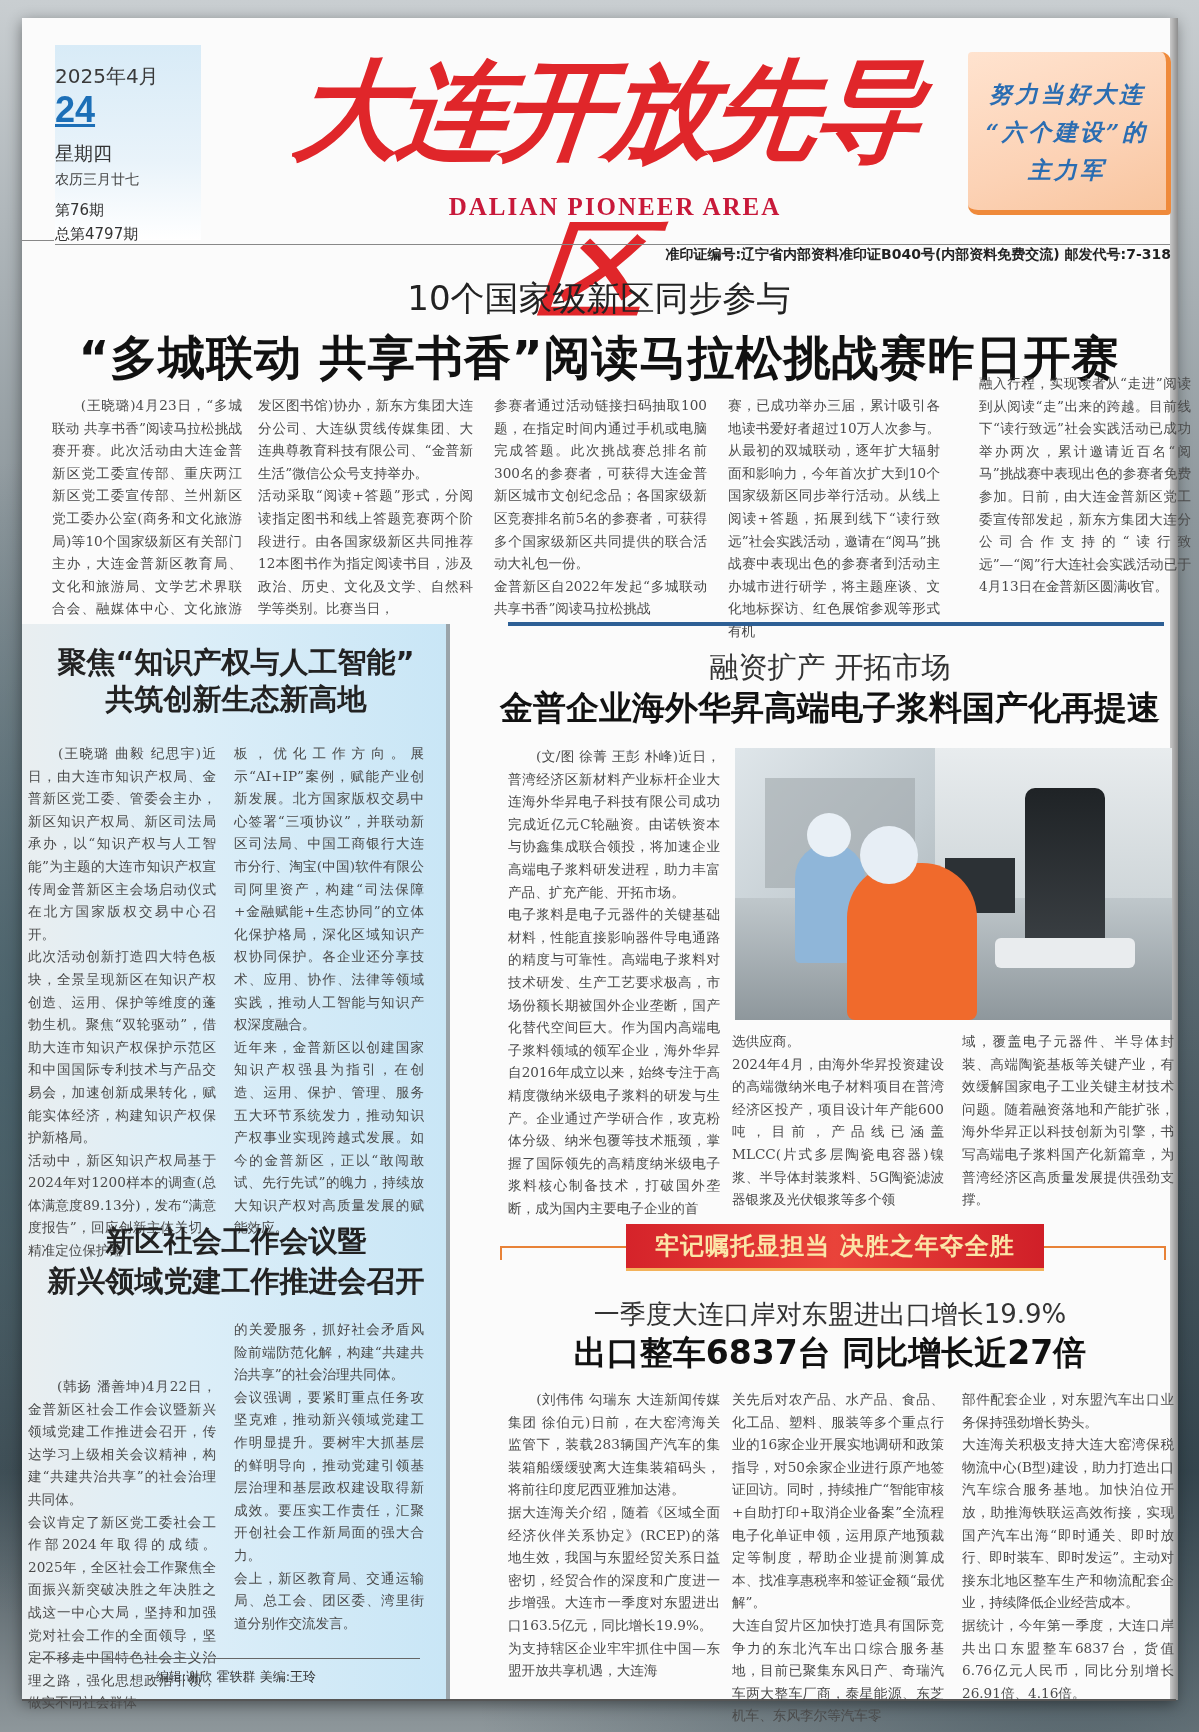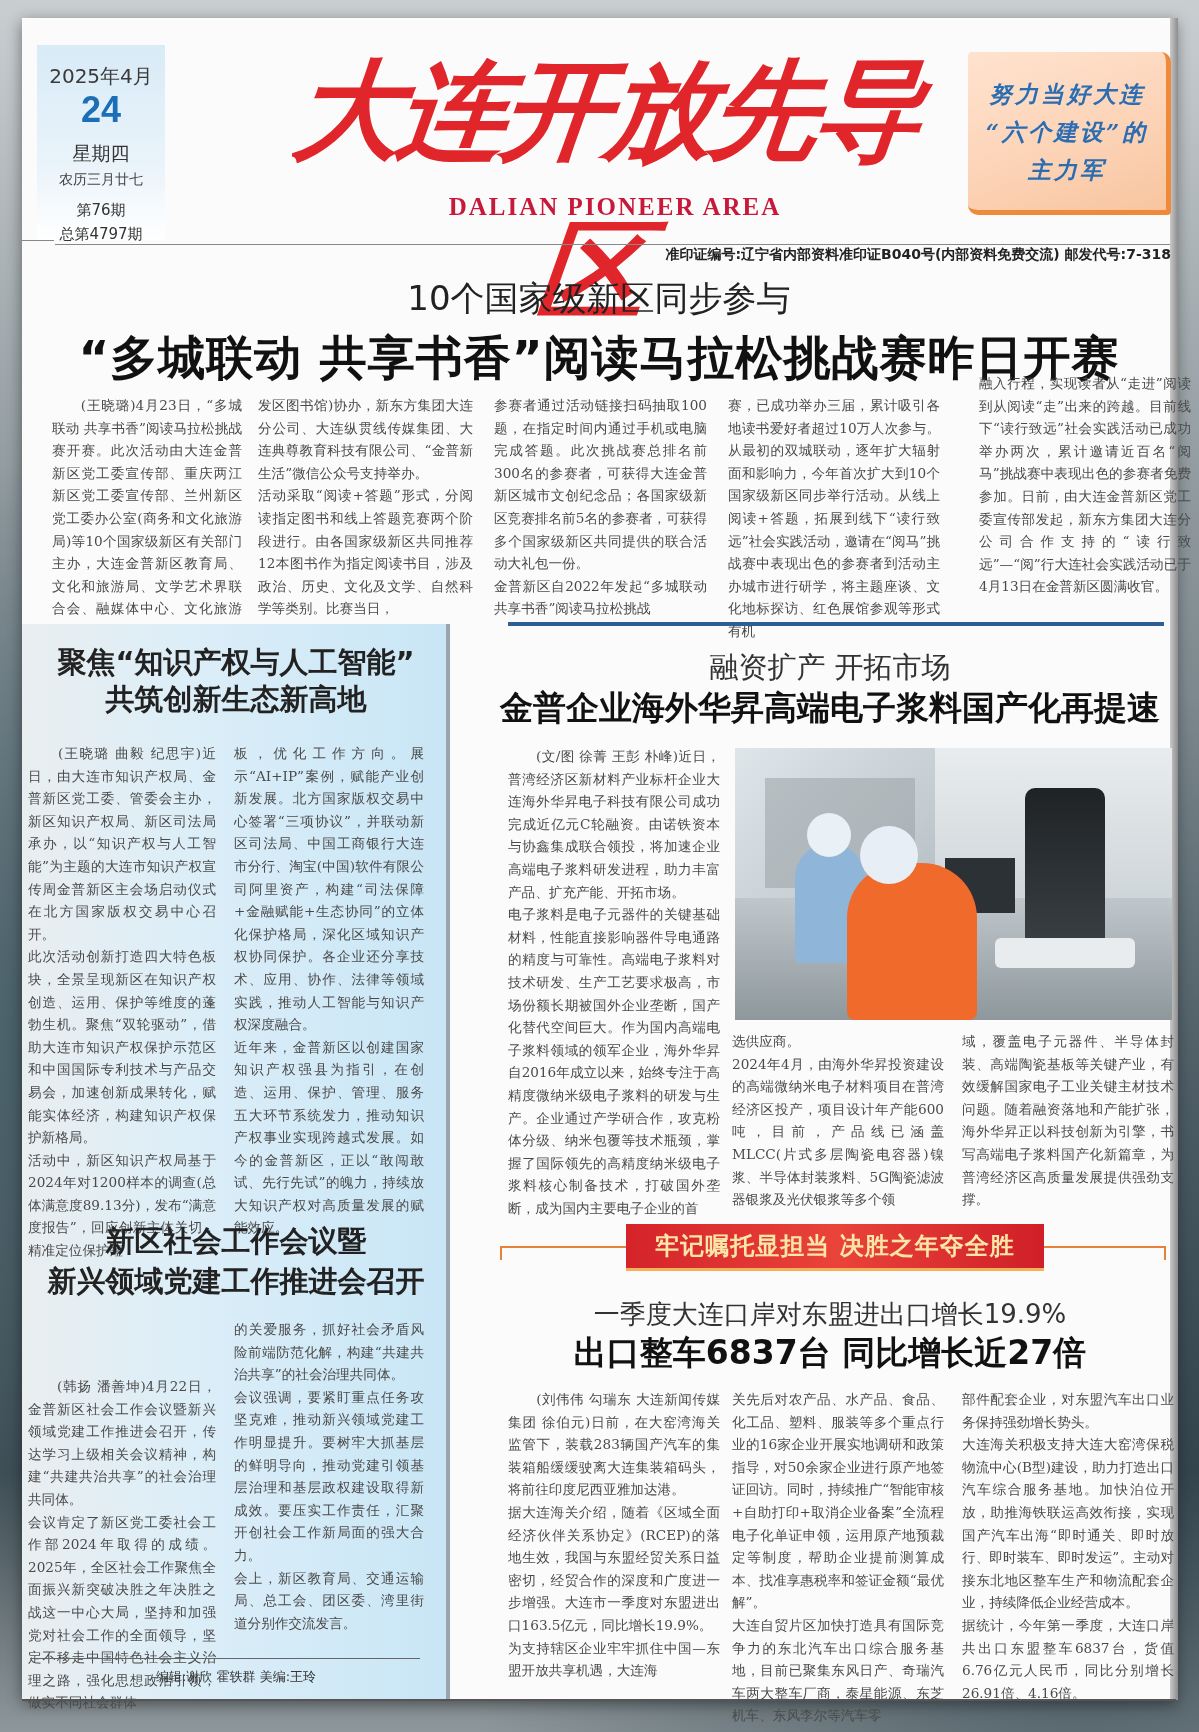--- a/index.html
+++ b/index.html
@@ -21,26 +21,26 @@
     position: absolute; left: 22px; top: 18px; width: 1154px; height: 1682px;
     background: #fbfbfb;
     box-shadow: 0 4px 14px rgba(0,0,0,0.45);
   }
   .paper-rightedge {
     position: absolute; left: 1170px; top: 18px; width: 8px; height: 1682px;
     background: linear-gradient(90deg, #c9c9c9, #8d8d8d);
   }
   
   .date-box {
-    position: absolute; left: 37px; top: 45px; width: 128px; height: 195px;
+    position: absolute; left: 55px; top: 45px; width: 146px; height: 195px;
     background: linear-gradient(180deg, #d8ebf7 0%, #e9f3fa 60%, #ffffff 100%);
-    text-align: center;
+    text-align: left;
   }
   .date-ym { position: absolute; left: 0; right: 0; top: 18px; font-size: 20px; color: #3a3a3a; }
-  .date-day { position: absolute; left: 0; right: 0; top: 44px; font-size: 36px; font-weight: bold; color: #1c6fb7; font-family: "Liberation Sans", sans-serif; }
+  .date-day { position: absolute; left: 0; right: 0; top: 44px; font-size: 36px; font-weight: bold; color: #1c6fb7; font-family: "Liberation Sans", sans-serif; text-decoration: underline; }
   .date-week { position: absolute; left: 0; right: 0; top: 96px; font-size: 19px; color: #333; }
   .date-lunar { position: absolute; left: 0; right: 0; top: 126px; font-size: 14px; color: #444; font-family: "DejaVu Serif", serif; }
   .date-issue { position: absolute; left: 0; right: 0; top: 156px; font-size: 15px; color: #333; }
   .date-total { position: absolute; left: 0; right: 0; top: 180px; font-size: 15px; color: #333; }
   .date-rule { position: absolute; left: 22px; top: 240px; width: 32px; height: 1px; background: #888; }
 
   
   .masthead {
     position: absolute; left: 282px; top: 30px; width: 650px; height: 160px;
     color: #e0262a; font-size: 108px; font-weight: bold; text-align: center; letter-spacing: -4px;

